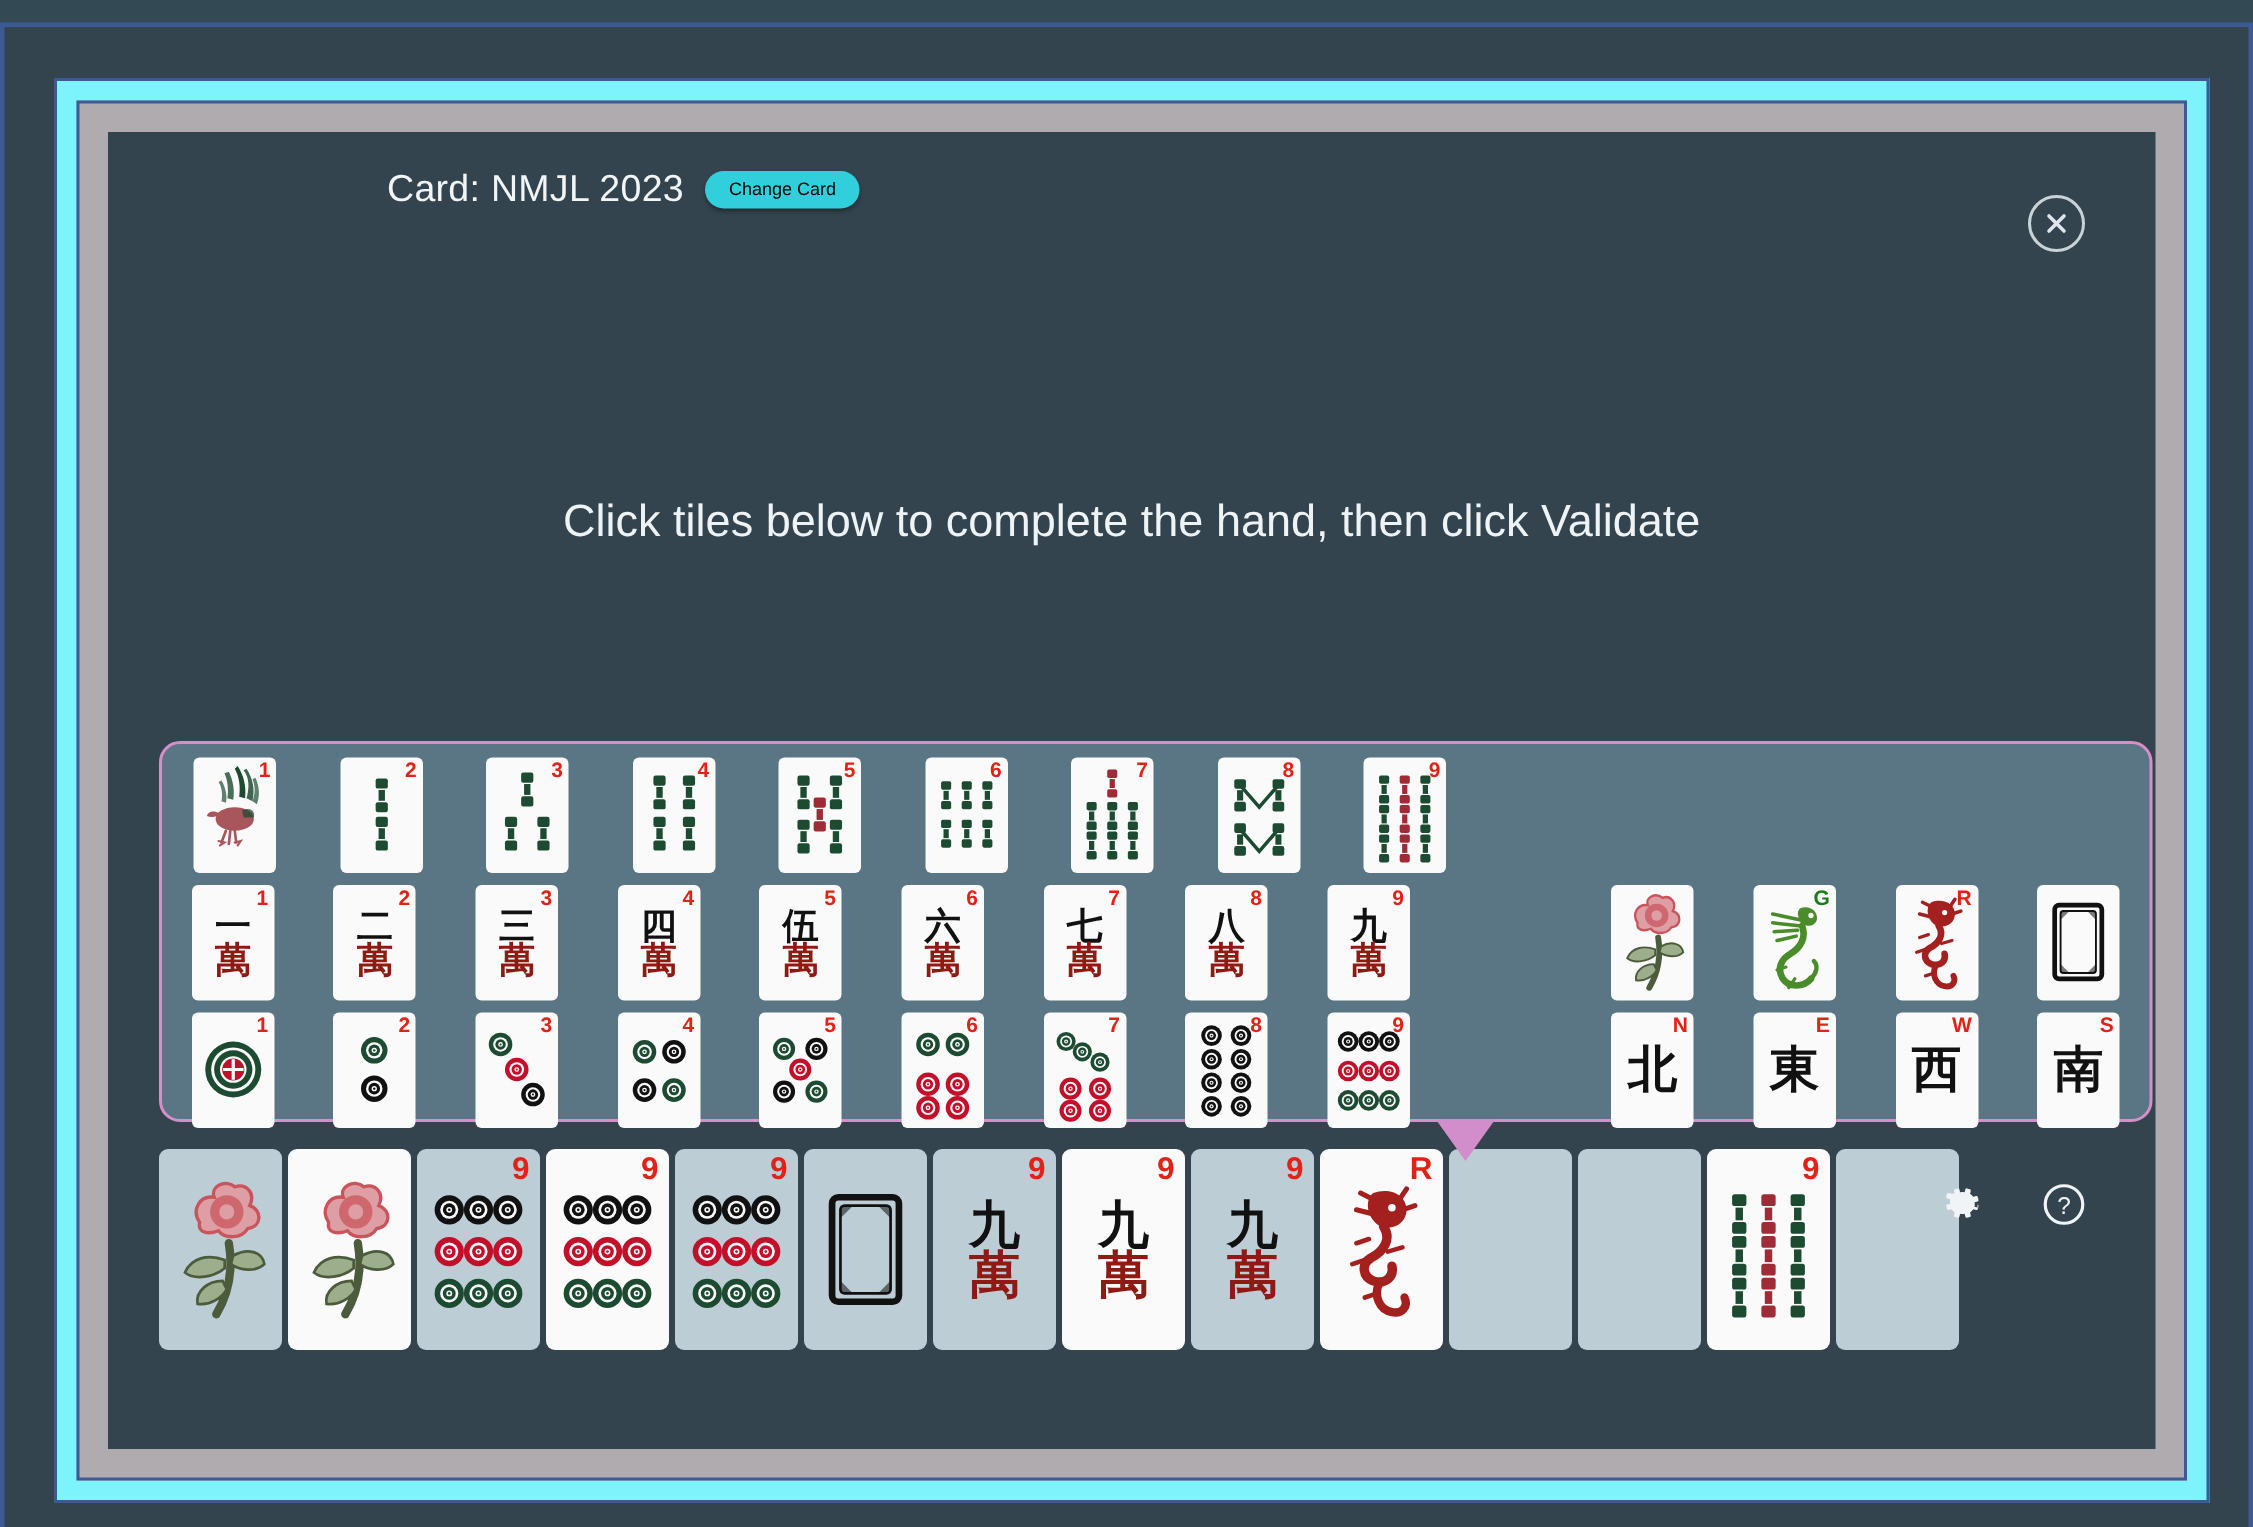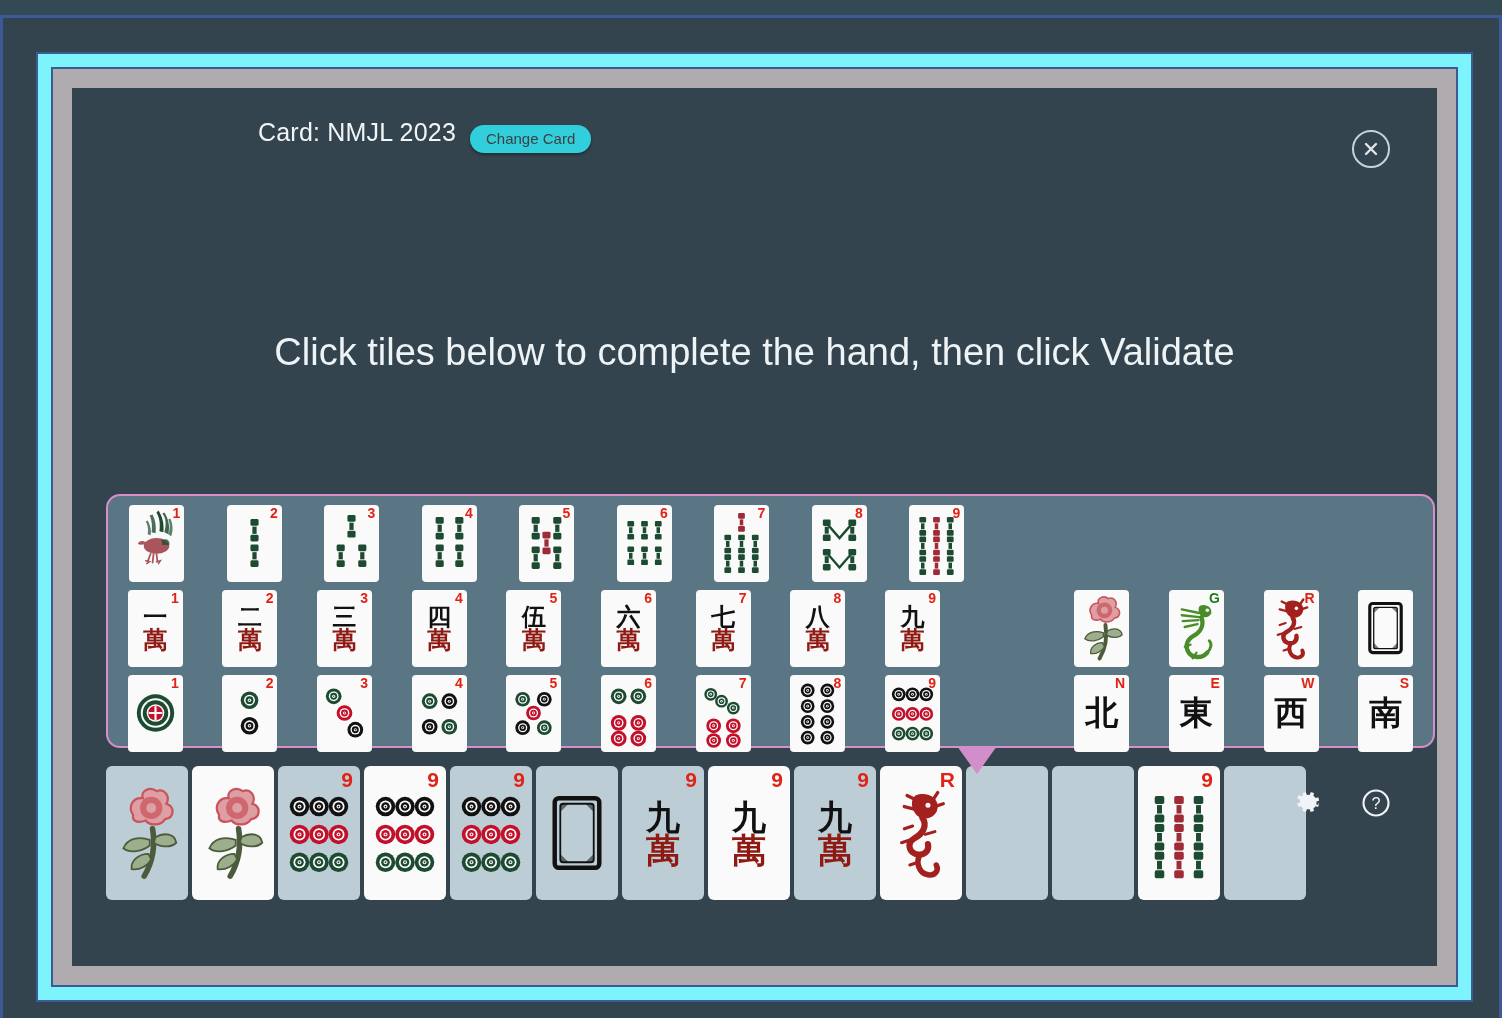--- a/index.html
+++ b/index.html
@@ -58,30 +58,29 @@
   .hdr-group.card-group { left: 186px; top: 0; }
   .hdr-group.diff-group { left: 645px; top: 0; }
 
   .hdr-label {
     color: #f2f5f6;
     font-size: 25px;
     letter-spacing: .2px;
   }
   .pill-btn {
     background: #31cfdb;
-    color: #404040;
-    font-size: 15px;
+    color: #000000;
+    font-size: 12px;
     padding: 6px 16px 7px;
     border-radius: 16px;
     border: none;
     cursor: pointer;
     font-family: "Liberation Sans", sans-serif;
     box-shadow: 0 2px 3px rgba(0,0,0,.35);
     line-height: 1;
-    margin-top: 13px;
   }
 
   .close-btn {
     position: absolute;
     right: 47px; top: 18px;
     width: 38px; height: 38px;
     border-radius: 50%;
     border: 2.5px solid #c9d2d6;
     background: transparent;
     cursor: pointer;
@@ -91,21 +90,21 @@
   }
   .close-btn svg { display: block; }
 
   
   .instruction {
     position: absolute;
     left: 0; top: 243px;
     width: 100%;
     text-align: center;
     color: #eef3f5;
-    font-size: 38px;
+    font-size: 30px;
   }
 
   
   .palette {
     position: absolute;
     left: 34px; top: 406px;
     width: 1329px; height: 254px;
     background: #5a7684;
     border: 2px solid #d88ec8;
     border-radius: 14px;

